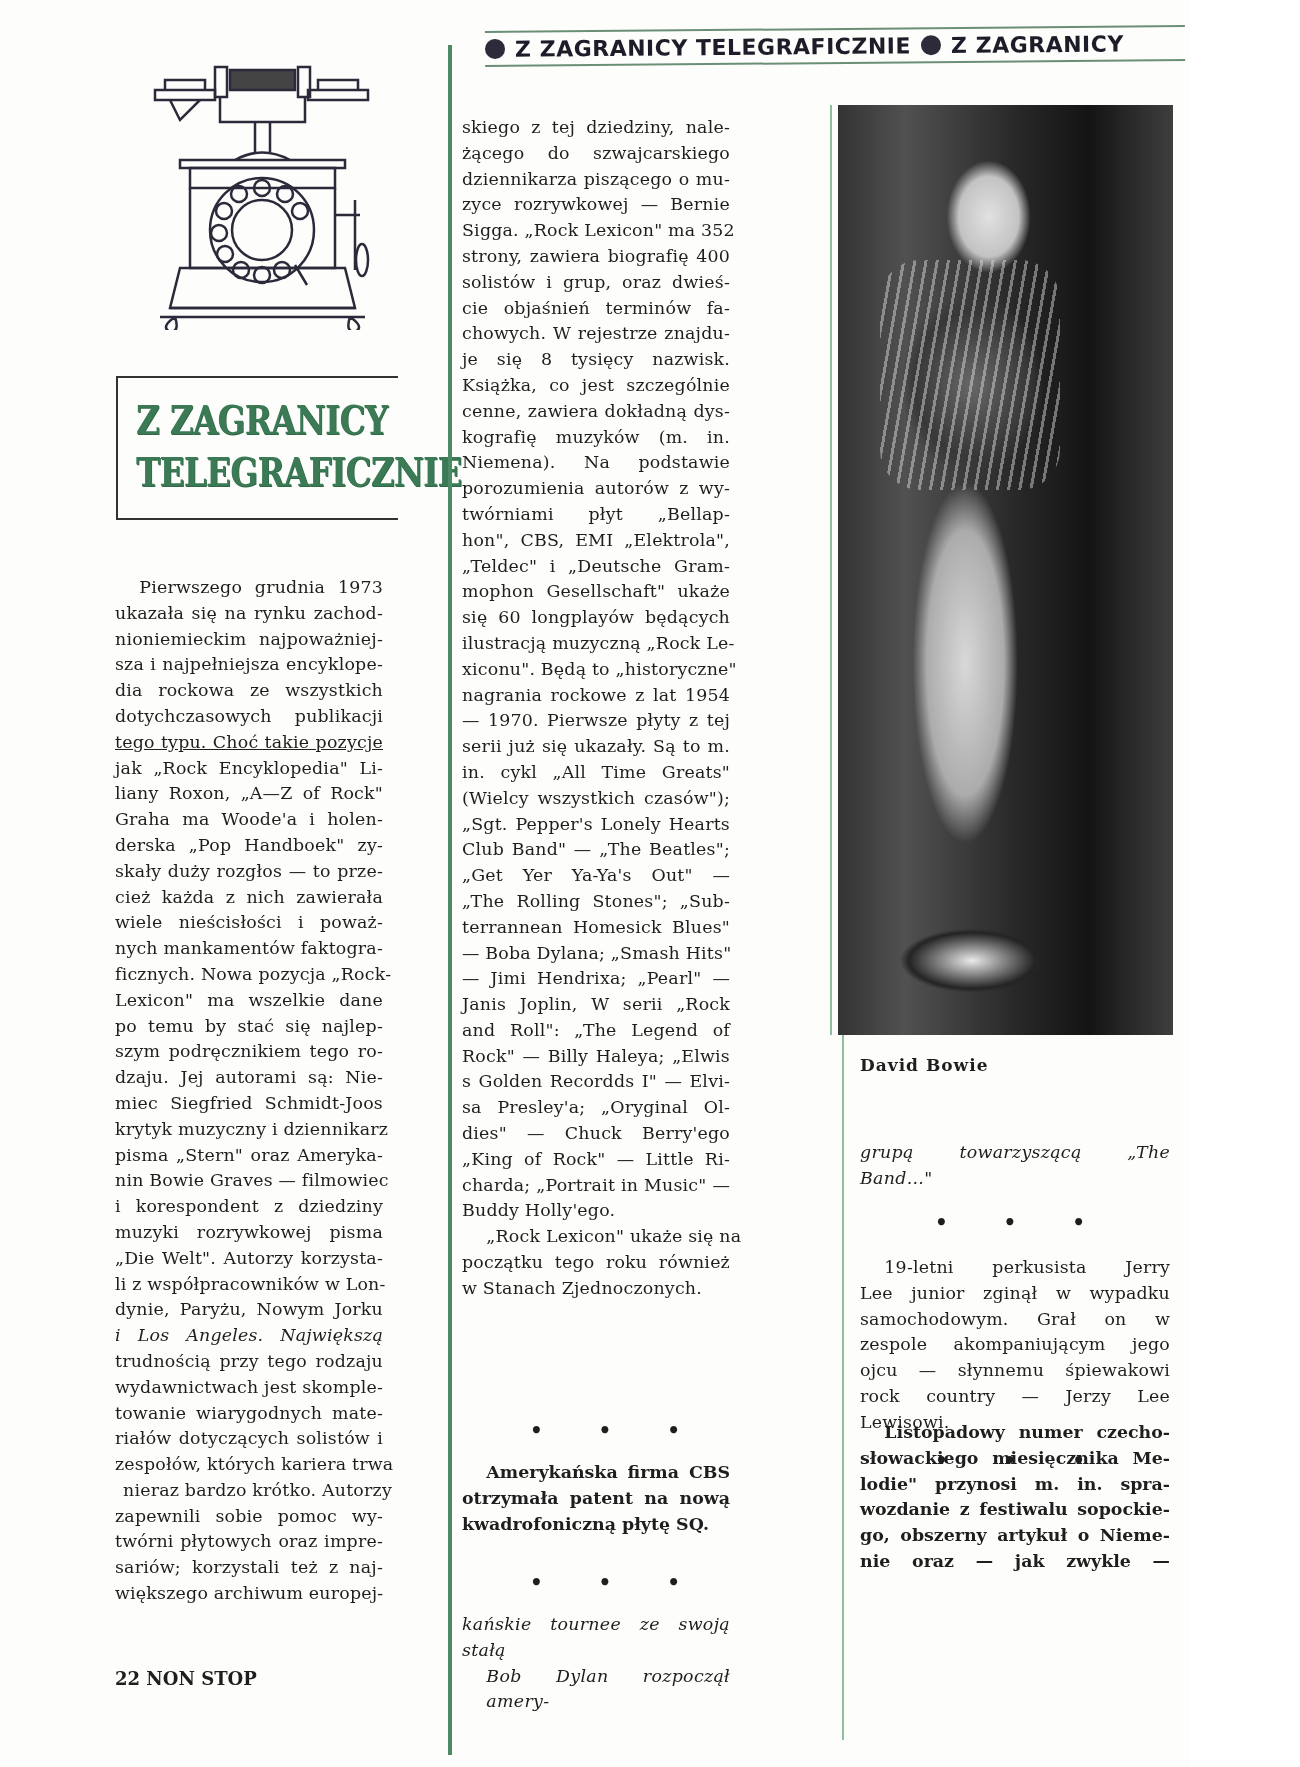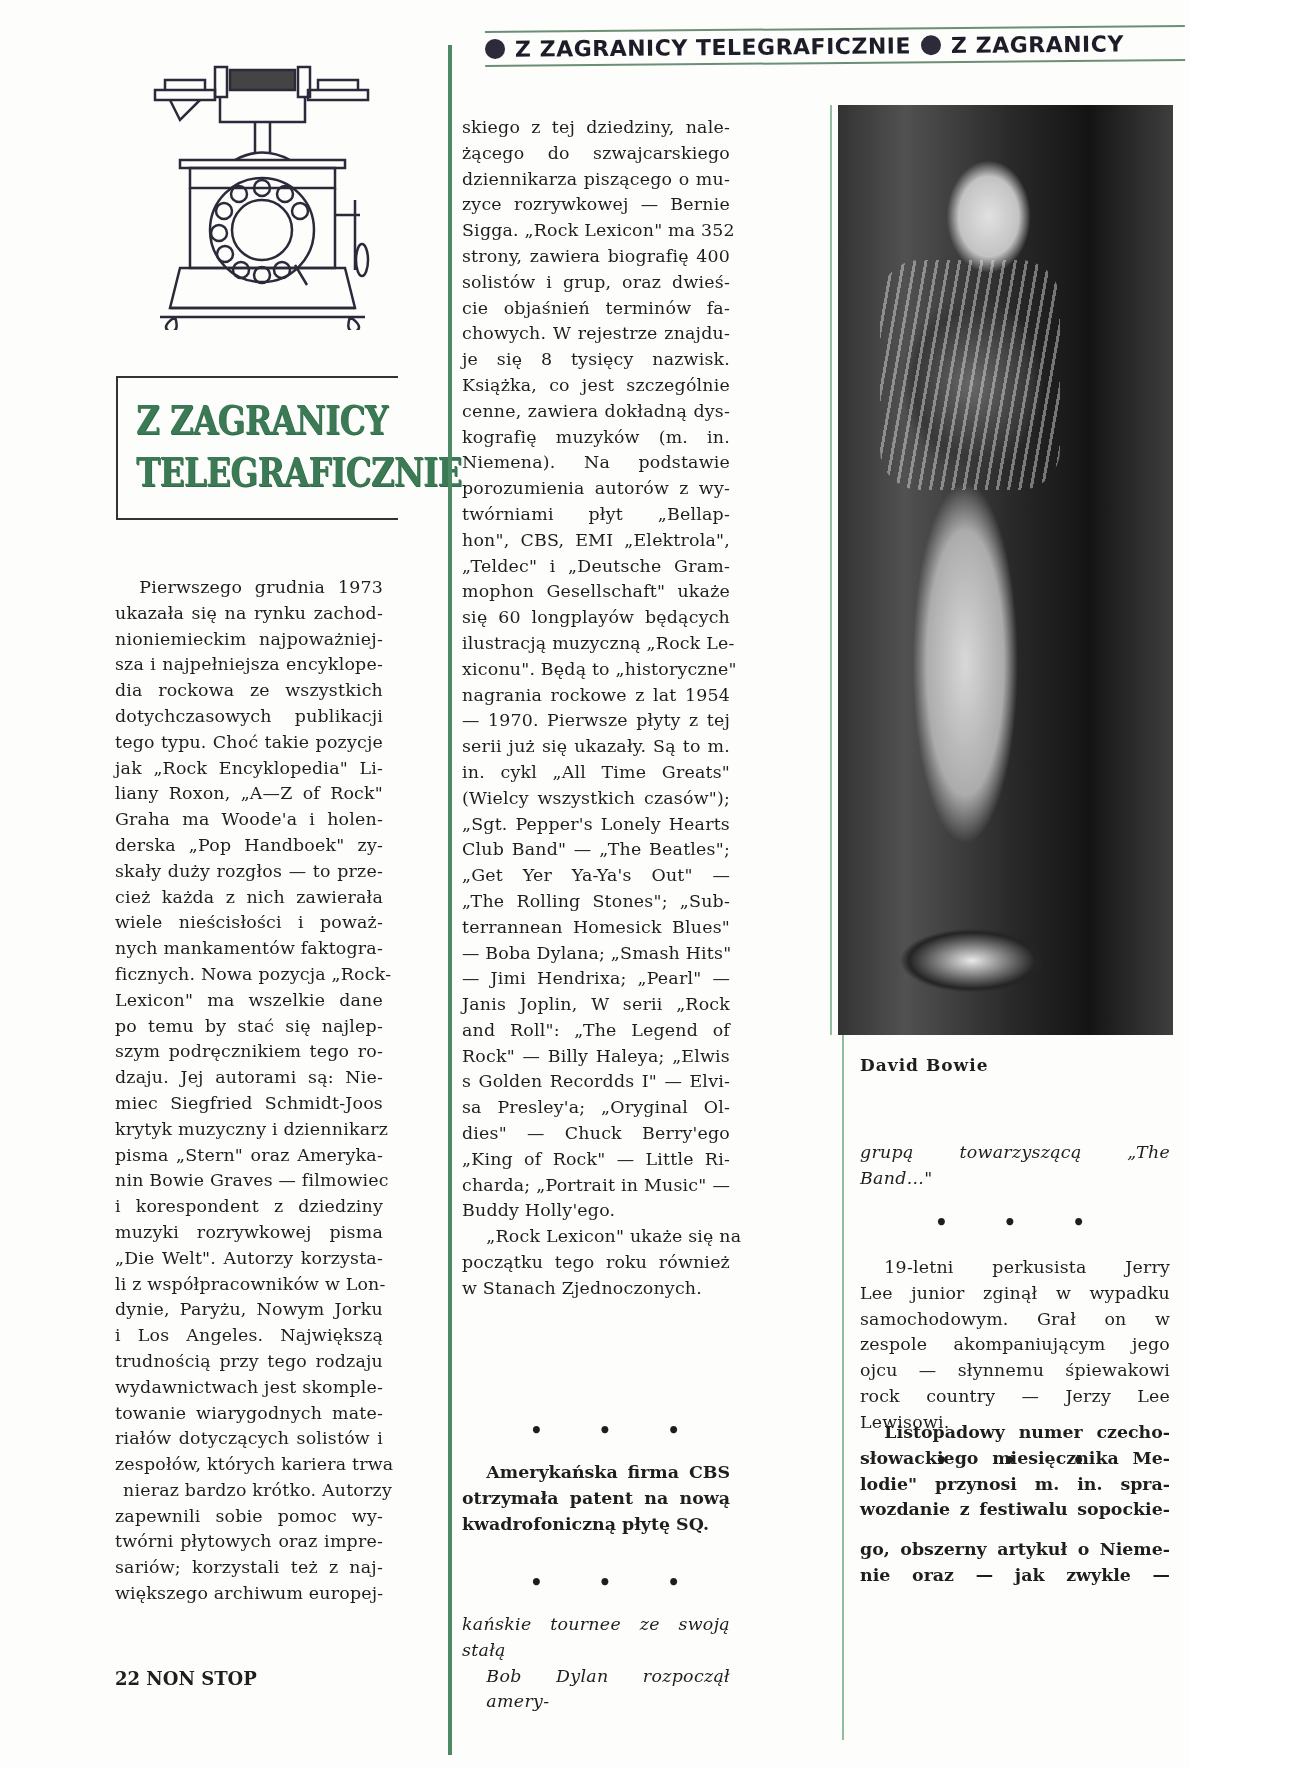--- a/index.html
+++ b/index.html
@@ -166,21 +166,21 @@
 <div class="vrule thin" style="left:830px;top:105px;height:930px;"></div>
 
 <div class="col" id="col1">
   <div id="col1-lines">
       <span class="line" style="display: block; text-align: justify; text-align-last: justify; padding-left: 1.4em;">Pierwszego grudnia 1973</span>
       <span class="line" style="display: block; text-align: justify; text-align-last: justify;">ukazała się na rynku zachod-</span>
       <span class="line" style="display: block; text-align: justify; text-align-last: justify;">nioniemieckim najpoważniej-</span>
       <span class="line" style="display: block; text-align: justify; text-align-last: justify;">sza i najpełniejsza encyklope-</span>
       <span class="line" style="display: block; text-align: justify; text-align-last: justify;">dia rockowa ze wszystkich</span>
       <span class="line" style="display: block; text-align: justify; text-align-last: justify;">dotychczasowych publikacji</span>
-      <span class="line" style="display: block; text-align: justify; text-align-last: justify;">tego typu. Choć takie pozycje</span>
+      <span class="line" style="display: block; text-align: justify; text-align-last: justify; text-decoration: underline;">tego typu. Choć takie pozycje</span>
       <span class="line" style="display: block; text-align: justify; text-align-last: justify;">jak „Rock Encyklopedia" Li-</span>
       <span class="line" style="display: block; text-align: justify; text-align-last: justify;">liany Roxon, „A—Z of Rock"</span>
       <span class="line" style="display: block; text-align: justify; text-align-last: justify;">Graha ma Woode'a i holen-</span>
       <span class="line" style="display: block; text-align: justify; text-align-last: justify;">derska „Pop Handboek" zy-</span>
       <span class="line" style="display: block; text-align: justify; text-align-last: justify;">skały duży rozgłos — to prze-</span>
       <span class="line" style="display: block; text-align: justify; text-align-last: justify;">cież każda z nich zawierała</span>
       <span class="line" style="display: block; text-align: justify; text-align-last: justify;">wiele nieścisłości i poważ-</span>
       <span class="line" style="display: block; text-align: justify; text-align-last: justify;">nych mankamentów faktogra-</span>
       <span class="line" style="display: block; text-align: justify; text-align-last: justify;">ficznych. Nowa pozycja „Rock-</span>
       <span class="line" style="display: block; text-align: justify; text-align-last: justify;">Lexicon" ma wszelkie dane</span>
@@ -189,21 +189,21 @@
       <span class="line" style="display: block; text-align: justify; text-align-last: justify;">dzaju. Jej autorami są: Nie-</span>
       <span class="line" style="display: block; text-align: justify; text-align-last: justify;">miec Siegfried Schmidt-Joos</span>
       <span class="line" style="display: block; text-align: justify; text-align-last: justify;">krytyk muzyczny i dziennikarz</span>
       <span class="line" style="display: block; text-align: justify; text-align-last: justify;">pisma „Stern" oraz Ameryka-</span>
       <span class="line" style="display: block; text-align: justify; text-align-last: justify;">nin Bowie Graves — filmowiec</span>
       <span class="line" style="display: block; text-align: justify; text-align-last: justify;">i korespondent z dziedziny</span>
       <span class="line" style="display: block; text-align: justify; text-align-last: justify;">muzyki rozrywkowej pisma</span>
       <span class="line" style="display: block; text-align: justify; text-align-last: justify;">„Die Welt". Autorzy korzysta-</span>
       <span class="line" style="display: block; text-align: justify; text-align-last: justify;">li z współpracowników w Lon-</span>
       <span class="line" style="display: block; text-align: justify; text-align-last: justify;">dynie, Paryżu, Nowym Jorku</span>
-      <span class="line" style="display: block; text-align: justify; text-align-last: justify;">i Los Angeles. Największą</span>
+      <span class="line" style="display: block; text-align: justify; text-align-last: justify; font-style: italic;">i Los Angeles. Największą</span>
       <span class="line" style="display: block; text-align: justify; text-align-last: justify;">trudnością przy tego rodzaju</span>
       <span class="line" style="display: block; text-align: justify; text-align-last: justify;">wydawnictwach jest skomple-</span>
       <span class="line" style="display: block; text-align: justify; text-align-last: justify;">towanie wiarygodnych mate-</span>
       <span class="line" style="display: block; text-align: justify; text-align-last: justify;">riałów dotyczących solistów i</span>
       <span class="line" style="display: block; text-align: justify; text-align-last: justify;">zespołów, których kariera trwa</span>
       <span class="line" style="display: block; text-align: justify; text-align-last: justify; margin-left: 8px;">nieraz bardzo krótko. Autorzy</span>
       <span class="line" style="display: block; text-align: justify; text-align-last: justify;">zapewnili sobie pomoc wy-</span>
       <span class="line" style="display: block; text-align: justify; text-align-last: justify;">twórni płytowych oraz impre-</span>
       <span class="line" style="display: block; text-align: justify; text-align-last: justify;">sariów; korzystali też z naj-</span>
       <span class="line last" style="display: block; text-align: justify; text-align-last: justify;">większego archiwum europej-</span>
@@ -320,21 +320,21 @@
   <span>•</span>
     <span>•</span>
     <span>•</span>
 </div>
 <div class="bold-para" style="left:860px;top:1420px;width:310px;">
   <div id="melodie-lines">
       <span class="line" style="display: block; text-align: justify; text-align-last: justify; padding-left: 1.4em;">Listopadowy numer czecho-</span>
       <span class="line" style="display: block; text-align: justify; text-align-last: justify;">słowackiego miesięcznika Me-</span>
       <span class="line" style="display: block; text-align: justify; text-align-last: justify;">lodie" przynosi m. in. spra-</span>
       <span class="line" style="display: block; text-align: justify; text-align-last: justify;">wozdanie z festiwalu sopockie-</span>
-      <span class="line" style="display: block; text-align: justify; text-align-last: justify; margin-top: 14px;">go, obszerny artykuł o Nieme-</span>
+      <span class="line" style="display: block; text-align: justify; text-align-last: justify;">go, obszerny artykuł o Nieme-</span>
       <span class="line last" style="display: block; text-align: justify; text-align-last: justify;">nie oraz — jak zwykle —</span>
     </div>
 </div>
 
 <div class="footer">
   <span>22</span>
   <span>NON STOP</span>
 </div>
 
 </body></html>

